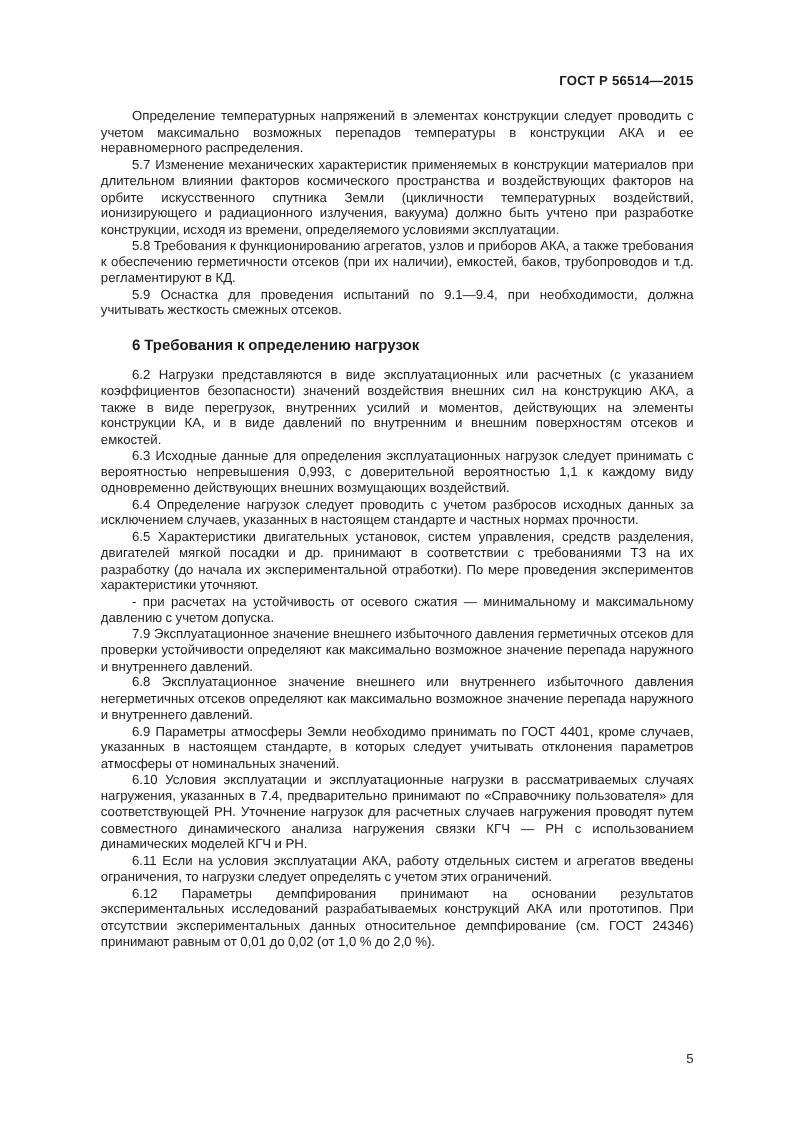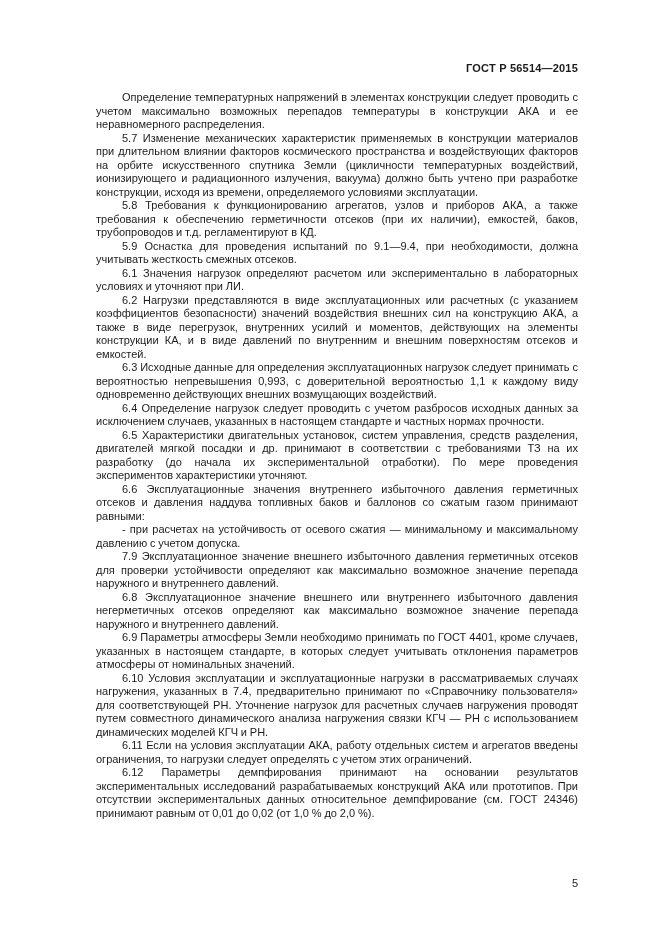--- a/index.html
+++ b/index.html
@@ -20,21 +20,21 @@
     left: 84px;
     right: 83px;
     text-align: right;
     font-size: 11px;
     font-weight: bold;
     letter-spacing: 0.2px;
   }
   .doc-body {
     position: absolute;
     top: 81px;
-    left: 96px;
+    left: 84px;
     right: 83px;
     font-size: 11px;
     line-height: 13.5px;
     text-align: justify;
     word-spacing: -0.2px;
   }
   p.para {
     text-indent: 26px;
     margin: 0;
   }
@@ -62,26 +62,25 @@
 
   <div class="page-header">
     <span>ГОСТ Р 56514—2015</span>
   </div>
 
   <div class="doc-body">
     <p class="para">Определение температурных напряжений в элементах конструкции следует проводить с учетом максимально возможных перепадов температуры в конструкции АКА и ее неравномерного распределения.</p>
     <p class="para">5.7 Изменение механических характеристик применяемых в конструкции материалов при длительном влиянии факторов космического пространства и воздействующих факторов на орбите искусственного спутника Земли (цикличности температурных воздействий, ионизирующего и радиационного излучения, вакуума) должно быть учтено при разработке конструкции, исходя из времени, определяемого условиями эксплуатации.</p>
     <p class="para">5.8 Требования к функционированию агрегатов, узлов и приборов АКА, а также требования к обеспечению герметичности отсеков (при их наличии), емкостей, баков, трубопроводов и т.д. регламентируют в КД.</p>
     <p class="para">5.9 Оснастка для проведения испытаний по 9.1—9.4, при необходимости, должна учитывать жесткость смежных отсеков.</p>
-    <p class="para">6.1 Значения нагрузок определяют расчетом или экспериментально в лабораторных условиях и уточняют при ЛИ.</p>
+    <h2 class="section-heading">6 Требования к определению нагрузок</h2>
     <p class="para">6.2 Нагрузки представляются в виде эксплуатационных или расчетных (с указанием коэффициентов безопасности) значений воздействия внешних сил на конструкцию АКА, а также в виде перегрузок, внутренних усилий и моментов, действующих на элементы конструкции КА, и в виде давлений по внутренним и внешним поверхностям отсеков и емкостей.</p>
     <p class="para">6.3 Исходные данные для определения эксплуатационных нагрузок следует принимать с вероятностью непревышения 0,993, с доверительной вероятностью 1,1 к каждому виду одновременно действующих внешних возмущающих воздействий.</p>
     <p class="para">6.4 Определение нагрузок следует проводить с учетом разбросов исходных данных за исключением случаев, указанных в настоящем стандарте и частных нормах прочности.</p>
     <p class="para">6.5 Характеристики двигательных установок, систем управления, средств разделения, двигателей мягкой посадки и др. принимают в соответствии с требованиями ТЗ на их разработку (до начала их экспериментальной отработки). По мере проведения экспериментов характеристики уточняют.</p>
-    <p class="para">6.6 Эксплуатационные значения внутреннего избыточного давления герметичных отсеков и давления наддува топливных баков и баллонов со сжатым газом принимают равными:</p>
     <p class="para">- при расчетах на устойчивость от осевого сжатия — минимальному и максимальному давлению с учетом допуска.</p>
     <p class="para">7.9 Эксплуатационное значение внешнего избыточного давления герметичных отсеков для проверки устойчивости определяют как максимально возможное значение перепада наружного и внутреннего давлений.</p>
     <p class="para">6.8 Эксплуатационное значение внешнего или внутреннего избыточного давления негерметичных отсеков определяют как максимально возможное значение перепада наружного и внутреннего давлений.</p>
     <p class="para">6.9 Параметры атмосферы Земли необходимо принимать по ГОСТ 4401, кроме случаев, указанных в настоящем стандарте, в которых следует учитывать отклонения параметров атмосферы от номинальных значений.</p>
     <p class="para">6.10 Условия эксплуатации и эксплуатационные нагрузки в рассматриваемых случаях нагружения, указанных в 7.4, предварительно принимают по «Справочнику пользователя» для соответствующей РН. Уточнение нагрузок для расчетных случаев нагружения проводят путем совместного динамического анализа нагружения связки КГЧ — РН с использованием динамических моделей КГЧ и РН.</p>
     <p class="para">6.11 Если на условия эксплуатации АКА, работу отдельных систем и агрегатов введены ограничения, то нагрузки следует определять с учетом этих ограничений.</p>
     <p class="para">6.12 Параметры демпфирования принимают на основании результатов экспериментальных исследований разрабатываемых конструкций АКА или прототипов. При отсутствии экспериментальных данных относительное демпфирование (см. ГОСТ 24346) принимают равным от 0,01 до 0,02 (от 1,0 % до 2,0 %).</p>
   </div>
 
   <div class="page-footer">

